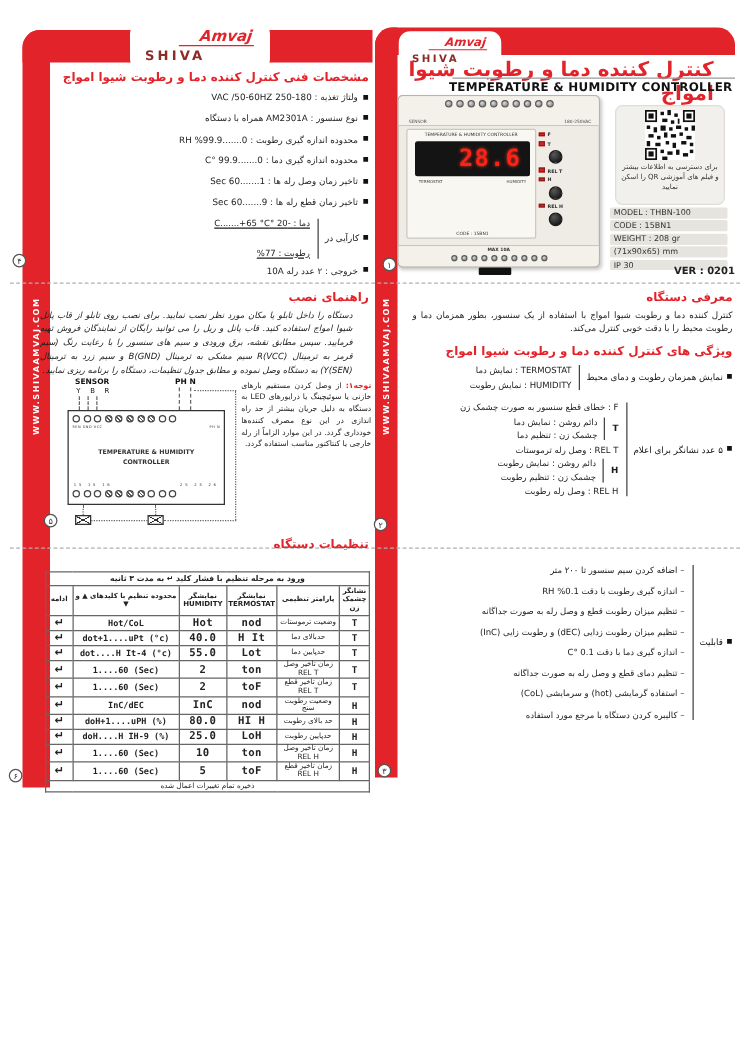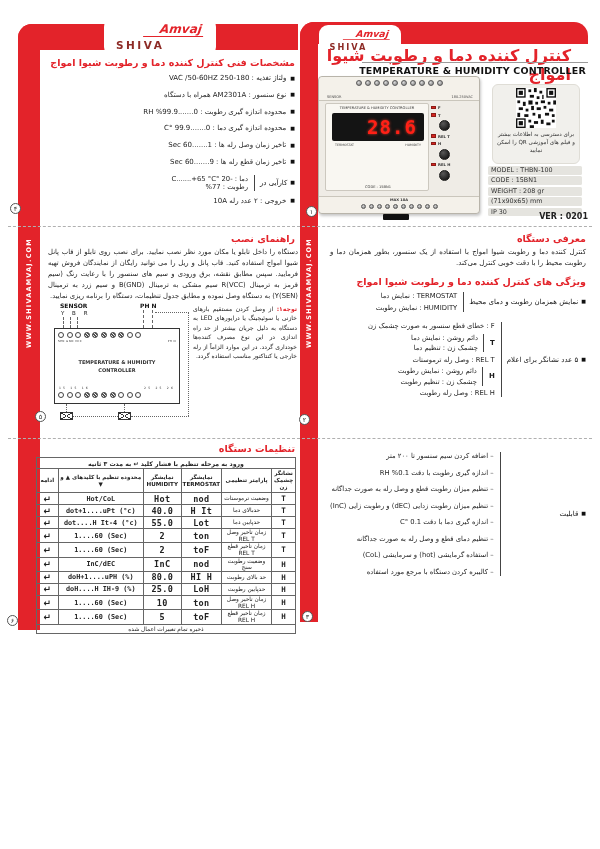--- a/index.html
+++ b/index.html
@@ -103,32 +103,32 @@
   .sub-items{border-right:1px solid #444;padding-right:5px;margin-right:4px;display:flex;flex-direction:column;gap:2.5px;}
   .cap-items{gap:8.5px;}
   .cap-items .ci::before{content:"– ";color:#444;}
 
   
   #r-intro-title{left:330px;top:233px;width:256px;}
   #r-intro-text{left:330px;top:247px;width:256px;font-size:7px;}
   #r-feat-title{left:330px;top:276px;width:256px;}
   #r-f1{left:330px;top:292px;width:256px;justify-content:flex-start;}
   #r-f2{left:330px;top:322px;width:256px;}
-  #r-cap{left:330px;top:452px;width:256px;justify-content:space-between;}
+  #r-cap{left:330px;top:452px;width:256px;}
 
   
   #l-specs-title{left:50px;top:57px;width:245px;}
   #l-specs{left:50px;top:74px;width:245px;direction:rtl;}
   .spec{display:flex;direction:rtl;align-items:center;gap:4px;font-size:7px;margin-bottom:8.8px;color:#1c1c1c;}
   #l-perf{margin-bottom:6px;}
-  #l-perf .feat-items{gap:0;}
+  #l-perf .feat-items{gap:16px;text-decoration:underline;}
 
   
   #l-install-title{left:50px;top:233px;width:245px;text-align:right;}
-  #l-install-text{left:48px;top:247px;width:250px;}
+  #l-install-text{left:32px;top:247px;width:250px;font-style:italic;}
   #l-note{left:193px;top:304px;width:104px;direction:rtl;text-align:justify;font-size:6.1px;line-height:1.55;color:#1c1c1c;}
   .note-label{color:var(--red);font-weight:bold;}
 
   
   #l-diag{left:52px;top:302px;width:142px;height:120px;font-family:"DejaVu Sans",sans-serif;}
   .d-lab{position:absolute;font-size:6px;font-weight:bold;color:#111;}
   .d-pins{position:absolute;font-size:5.5px;letter-spacing:3px;color:#111;}
   .wire{position:absolute;border-left:1px dashed #666;width:0;}
   .wired{position:absolute;border-left:1px dotted #666;width:0;}
   .wireh{position:absolute;border-top:1px dotted #666;height:0;}
@@ -137,21 +137,21 @@
   .d-term{width:6px;height:6px;border-radius:50%;border:1px solid #444;display:inline-block;background:#fff;}
   .d-term.filled{background:repeating-linear-gradient(45deg,#555 0 1px,#fff 1px 2px);}
   .d-tlab{position:absolute;font-size:2.8px;color:#333;letter-spacing:.4px;}
   #d-title{position:absolute;top:30px;left:0;right:0;text-align:center;font-size:5px;font-weight:bold;color:#333;line-height:1.5;}
   .d-num{position:absolute;font-size:3px;color:#333;letter-spacing:2.2px;}
   .load{position:absolute;width:13px;height:8px;border:1px solid #333;background:
     linear-gradient(to top right,transparent 46%,#333 46% 54%,transparent 54%),
     linear-gradient(to bottom right,transparent 46%,#333 46% 54%,transparent 54%);}
 
   
-  #l-settings-title{left:50px;top:443px;width:245px;}
+  #l-settings-title{left:50px;top:430px;width:245px;}
   #l-table{position:absolute;left:36px;top:457px;width:260px;border-collapse:collapse;direction:rtl;}
   #l-table td,#l-table th{border:1px solid var(--tbl);text-align:center;vertical-align:middle;padding:0 1px;}
   #l-table .t-entry{font-size:6.2px;height:11px;font-weight:bold;color:#222;}
   #l-table th{font-size:5.6px;font-weight:bold;height:24px;line-height:1.25;color:#222;}
   .c-ind{font-family:"DejaVu Sans Mono",monospace;font-weight:bold;font-size:7.5px;}
   .c-param{font-size:5.8px;line-height:1.15;}
   .c-seg{font-family:"DejaVu Sans Mono",monospace;font-weight:bold;font-size:8.5px;direction:ltr;letter-spacing:.3px;}
   .c-range{font-family:"DejaVu Sans Mono",monospace;font-weight:bold;font-size:6.8px;direction:ltr;white-space:nowrap;}
   .c-enter{font-size:9px;font-weight:bold;}
   #l-table tbody td{height:12px;}

